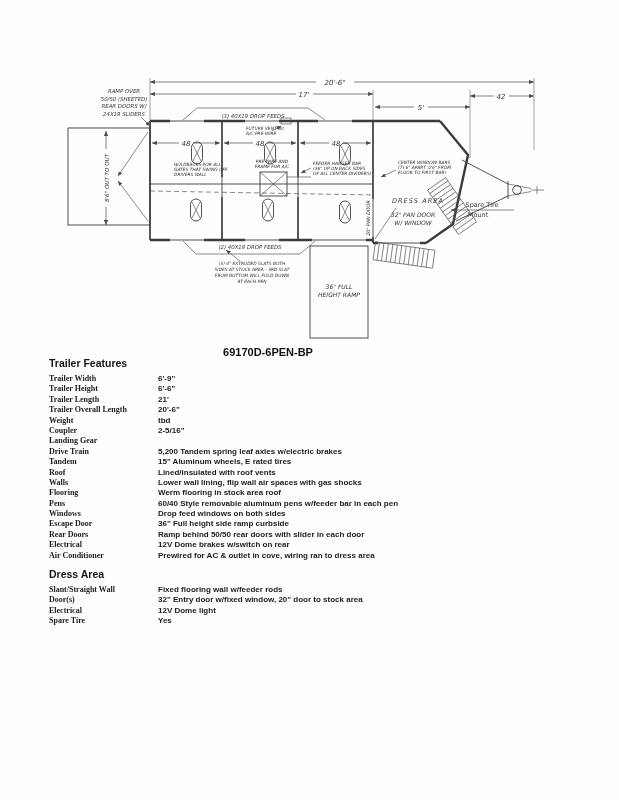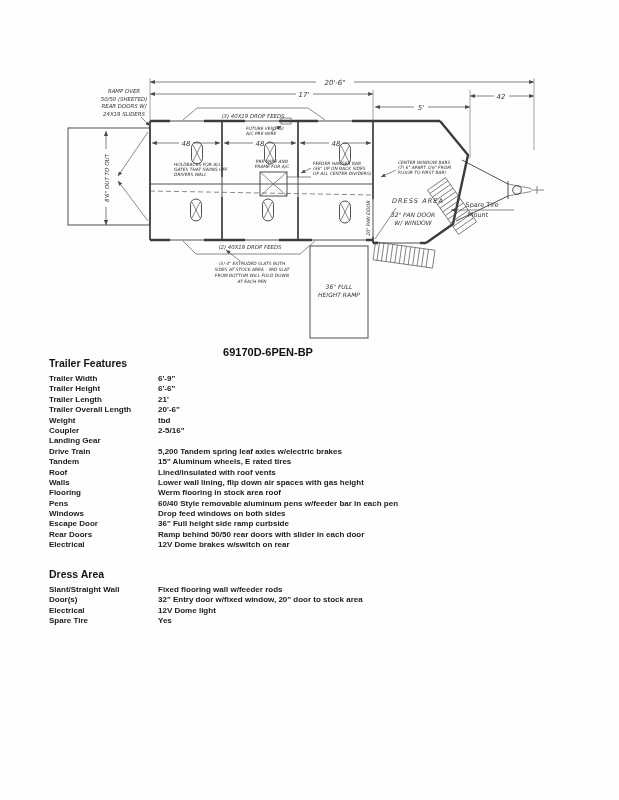--- a/index.html
+++ b/index.html
@@ -25,21 +25,21 @@
   .note5{font:italic 5.4px "DejaVu Sans",sans-serif;}
   .note6{font:italic 6px "DejaVu Sans",sans-serif;}
   .notev{font:italic 4.8px "DejaVu Sans",sans-serif;}
   .dressl{font:italic 6.5px "DejaVu Sans",sans-serif;letter-spacing:1.1px;}
   .sptext{font:6.5px "DejaVu Sans",sans-serif;fill:#3a3a3a;}
   .title{font:bold 11px "Liberation Sans",sans-serif;fill:#111;}
   
   .speclist{position:absolute;left:49px;}
   .spec-heading{font-size:10.5px;font-weight:bold;margin:0 0 5px 0;color:#141414;}
   .row{display:flex;height:10.4px;line-height:10.4px;font-size:8px;font-weight:bold;color:#1b1b1b;}
-  .lbl{width:109px;flex:none;}
+  .lbl{width:109px;flex:none;font-family:Liberation Serif, serif;}
   .val{flex:1;white-space:nowrap;}
 </style>
 </head>
 <body>
 
 <svg width="619" height="362" viewBox="0 0 619 362">
   <defs>
     <marker id="ma" markerWidth="8" markerHeight="6" refX="7" refY="3" orient="auto-start-reverse">
       <path d="M0,0 L7,3 L0,6 Z" fill="#4a4a4a"></path>
     </marker>
@@ -293,21 +293,21 @@
   <div class="row">
       <span class="lbl">Tandem</span>
       <span class="val">15" Aluminum wheels, E rated tires</span>
     </div>
   <div class="row">
       <span class="lbl">Roof</span>
       <span class="val">Lined/insulated with roof vents</span>
     </div>
   <div class="row">
       <span class="lbl">Walls</span>
-      <span class="val">Lower wall lining, flip down air spaces with gas height</span>
+      <span class="val">Lower wall lining, flip wall air spaces with gas shocks</span>
     </div>
   <div class="row">
       <span class="lbl">Flooring</span>
       <span class="val">Werm flooring in stock area roof</span>
     </div>
   <div class="row">
       <span class="lbl">Pens</span>
       <span class="val">60/40 Style removable aluminum pens w/feeder bar in each pen</span>
     </div>
   <div class="row">
@@ -319,20 +319,24 @@
       <span class="val">36" Full height side ramp curbside</span>
     </div>
   <div class="row">
       <span class="lbl">Rear Doors</span>
       <span class="val">Ramp behind 50/50 rear doors with slider in each door</span>
     </div>
   <div class="row">
       <span class="lbl">Electrical</span>
       <span class="val">12V Dome brakes w/switch on rear</span>
     </div>
+  <div class="row">
+      <span class="lbl">Air Conditioner</span>
+      <span class="val">Prewired for AC &amp; outlet in cove, wiring ran to dress area</span>
+    </div>
 </div>
 
 <div class="speclist" style="top:568px;">
   <div class="spec-heading">Dress Area</div>
   <div class="row">
       <span class="lbl">Slant/Straight Wall</span>
       <span class="val">Fixed flooring wall w/feeder rods</span>
     </div>
   <div class="row">
       <span class="lbl">Door(s)</span>

